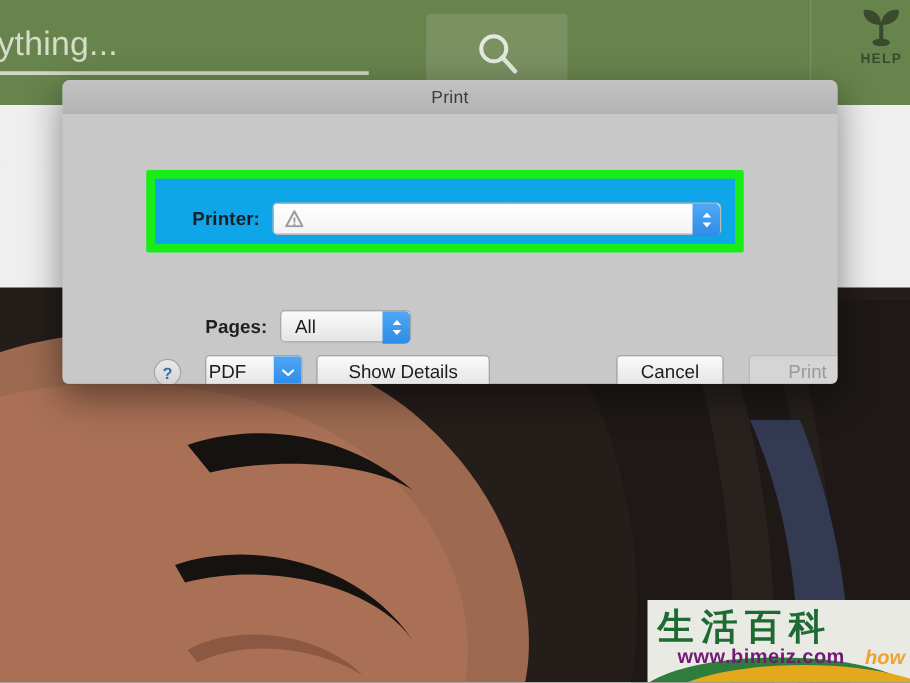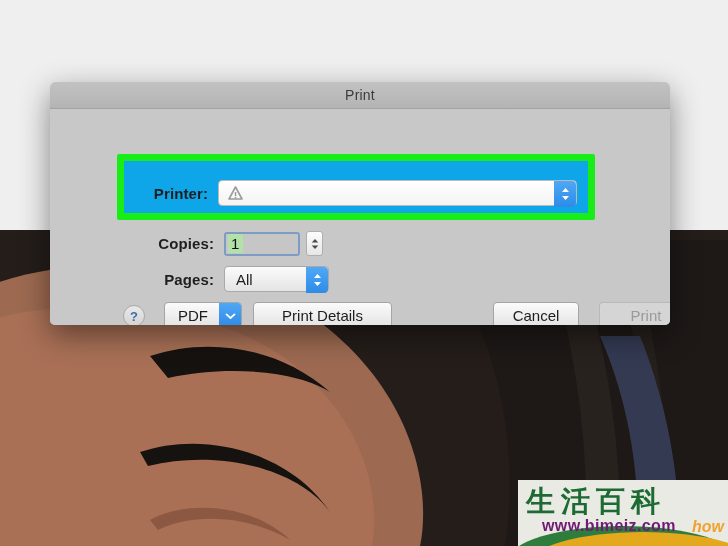--- a/index.html
+++ b/index.html
@@ -129,21 +129,21 @@
   .wm-how {
     position: absolute; right: 4px; bottom: 10px;
     font-size: 16px; font-weight: bold;
     color: #f0a22e;
     font-style: italic;
   }
 
   
   .dialog {
     position: absolute;
-    left: 50px; top: 82px;
+    left: 50px; top: 64px;
     width: 620px; height: 243px;
     background: #c8c8c8;
     border-radius: 6px 6px 5px 5px;
     box-shadow: 0 10px 30px rgba(0,0,0,0.45);
     overflow: hidden;
   }
   .titlebar {
     height: 27px;
     background: linear-gradient(to bottom, #c2c2c2, #b4b4b4);
     border-bottom: 1px solid #a3a3a3;
@@ -275,21 +275,20 @@
     background: linear-gradient(to bottom, #fbfbfb, #e2e2e2);
     border: 1px solid #a5a5a5;
     border-radius: 4px;
     display: flex; align-items: center;
     overflow: hidden;
   }
   .pdf-label {
     flex: 1;
     font-size: 15px;
     color: #1d1d1d;
-    text-align: center;
     padding-left: 2px;
   }
   .pdf-arrow {
     width: 22px; height: 100%;
     background: linear-gradient(to bottom, #4fa6f4, #2c8ae7);
     display: flex; align-items: center; justify-content: center;
   }
   .plain-button {
     position: absolute;
     top: -3px;
@@ -329,20 +328,45 @@
 
     <path d="M600,336 C628,400 640,470 638,546 L680,546 C680,468 664,396 640,336 Z" fill="#333a52"></path>
 
     <path d="M150,356 C210,336 280,348 330,392 C300,372 230,364 168,378 Z" fill="#16120f"></path>
 
     <path d="M140,452 C205,430 290,452 330,512 C300,470 220,448 148,466 Z" fill="#16120f"></path>
 
     <path d="M150,520 C190,498 255,506 290,540 C250,516 195,512 158,530 Z" fill="#7d4c38" opacity="0.65"></path>
   </svg>
 
+  <div class="bg-header">
+    <div class="bg-header-divider"></div>
+
+    <div class="search-field">
+      <div class="search-placeholder">ything...</div>
+      <div class="search-underline"></div>
+    </div>
+
+    <div class="search-button">
+      <svg width="38" height="38" viewBox="0 0 38 38">
+        <circle cx="16" cy="15" r="10" fill="none" stroke="#e3e9dc" stroke-width="3.2"></circle>
+        <line x1="23" y1="22" x2="33" y2="33" stroke="#e3e9dc" stroke-width="3.6" stroke-linecap="round"></line>
+      </svg>
+    </div>
+
+    <div class="help-block">
+      <svg width="40" height="34" viewBox="0 0 40 34">
+        <path d="M20,30 L20,16" stroke="#3a4a2d" stroke-width="3.2" stroke-linecap="round" fill="none"></path>
+        <path d="M20,17 C10,17 5,11 6,5 C14,4 20,9 20,17 Z" fill="#3a4a2d"></path>
+        <path d="M20,17 C30,17 35,11 34,5 C26,4 20,9 20,17 Z" fill="#3a4a2d"></path>
+        <ellipse cx="20" cy="31" rx="7" ry="3" fill="#3a4a2d"></ellipse>
+      </svg>
+      <div class="help-label">HELP</div>
+    </div>
+  </div>
 
   <div class="bg-heading">o h
 do</div>
 
   <div class="watermark">
     <div class="wm-swoosh-g"></div>
     <div class="wm-swoosh-y"></div>
     <div class="wm-cn">生活百科</div>
     <div class="wm-url">www.bimeiz.com</div>
     <div class="wm-how">how</div>
@@ -370,32 +394,20 @@
               <svg width="11" height="16" viewBox="0 0 11 16">
                 <path d="M5.5,2 L9,6 L2,6 Z" fill="#ffffff"></path>
                 <path d="M5.5,14 L9,10 L2,10 Z" fill="#ffffff"></path>
               </svg>
             </span>
           </div>
         </div>
 
       </div>
 
-      <div class="row row-copies">
-        <div class="row-label">Copies:</div>
-        <div class="copies-field">
-          <span class="copies-value">1</span>
-        </div>
-        <span class="stepper-grey">
-          <svg width="10" height="16" viewBox="0 0 10 16">
-            <path d="M5,3 L8.3,6.6 L1.7,6.6 Z" fill="#4a4a4a"></path>
-            <path d="M5,13 L8.3,9.4 L1.7,9.4 Z" fill="#4a4a4a"></path>
-          </svg>
-        </span>
-      </div>
 
       <div class="row row-pages">
         <div class="row-label">Pages:</div>
         <div class="pages-select">
           <span class="pages-value">All</span>
           <span class="stepper-blue">
             <svg width="11" height="16" viewBox="0 0 11 16">
               <path d="M5.5,2 L9,6 L2,6 Z" fill="#ffffff"></path>
               <path d="M5.5,14 L9,10 L2,10 Z" fill="#ffffff"></path>
             </svg>
@@ -408,21 +420,21 @@
 
         <div class="pdf-button">
           <span class="pdf-label">PDF</span>
           <span class="pdf-arrow">
             <svg width="11" height="8" viewBox="0 0 11 8">
               <path d="M1.5,2.4 L5.5,6 L9.5,2.4" fill="none" stroke="#ffffff" stroke-width="1.8" stroke-linecap="round" stroke-linejoin="round"></path>
             </svg>
           </span>
         </div>
 
-        <div class="plain-button btn-details">Print Details</div>
+        <div class="plain-button btn-details">Show Details</div>
         <div class="plain-button btn-cancel">Cancel</div>
         <div class="plain-button btn-print">Print</div>
       </div>
 
     </div>
   </div>
 
 </div>
 
 </body></html>

